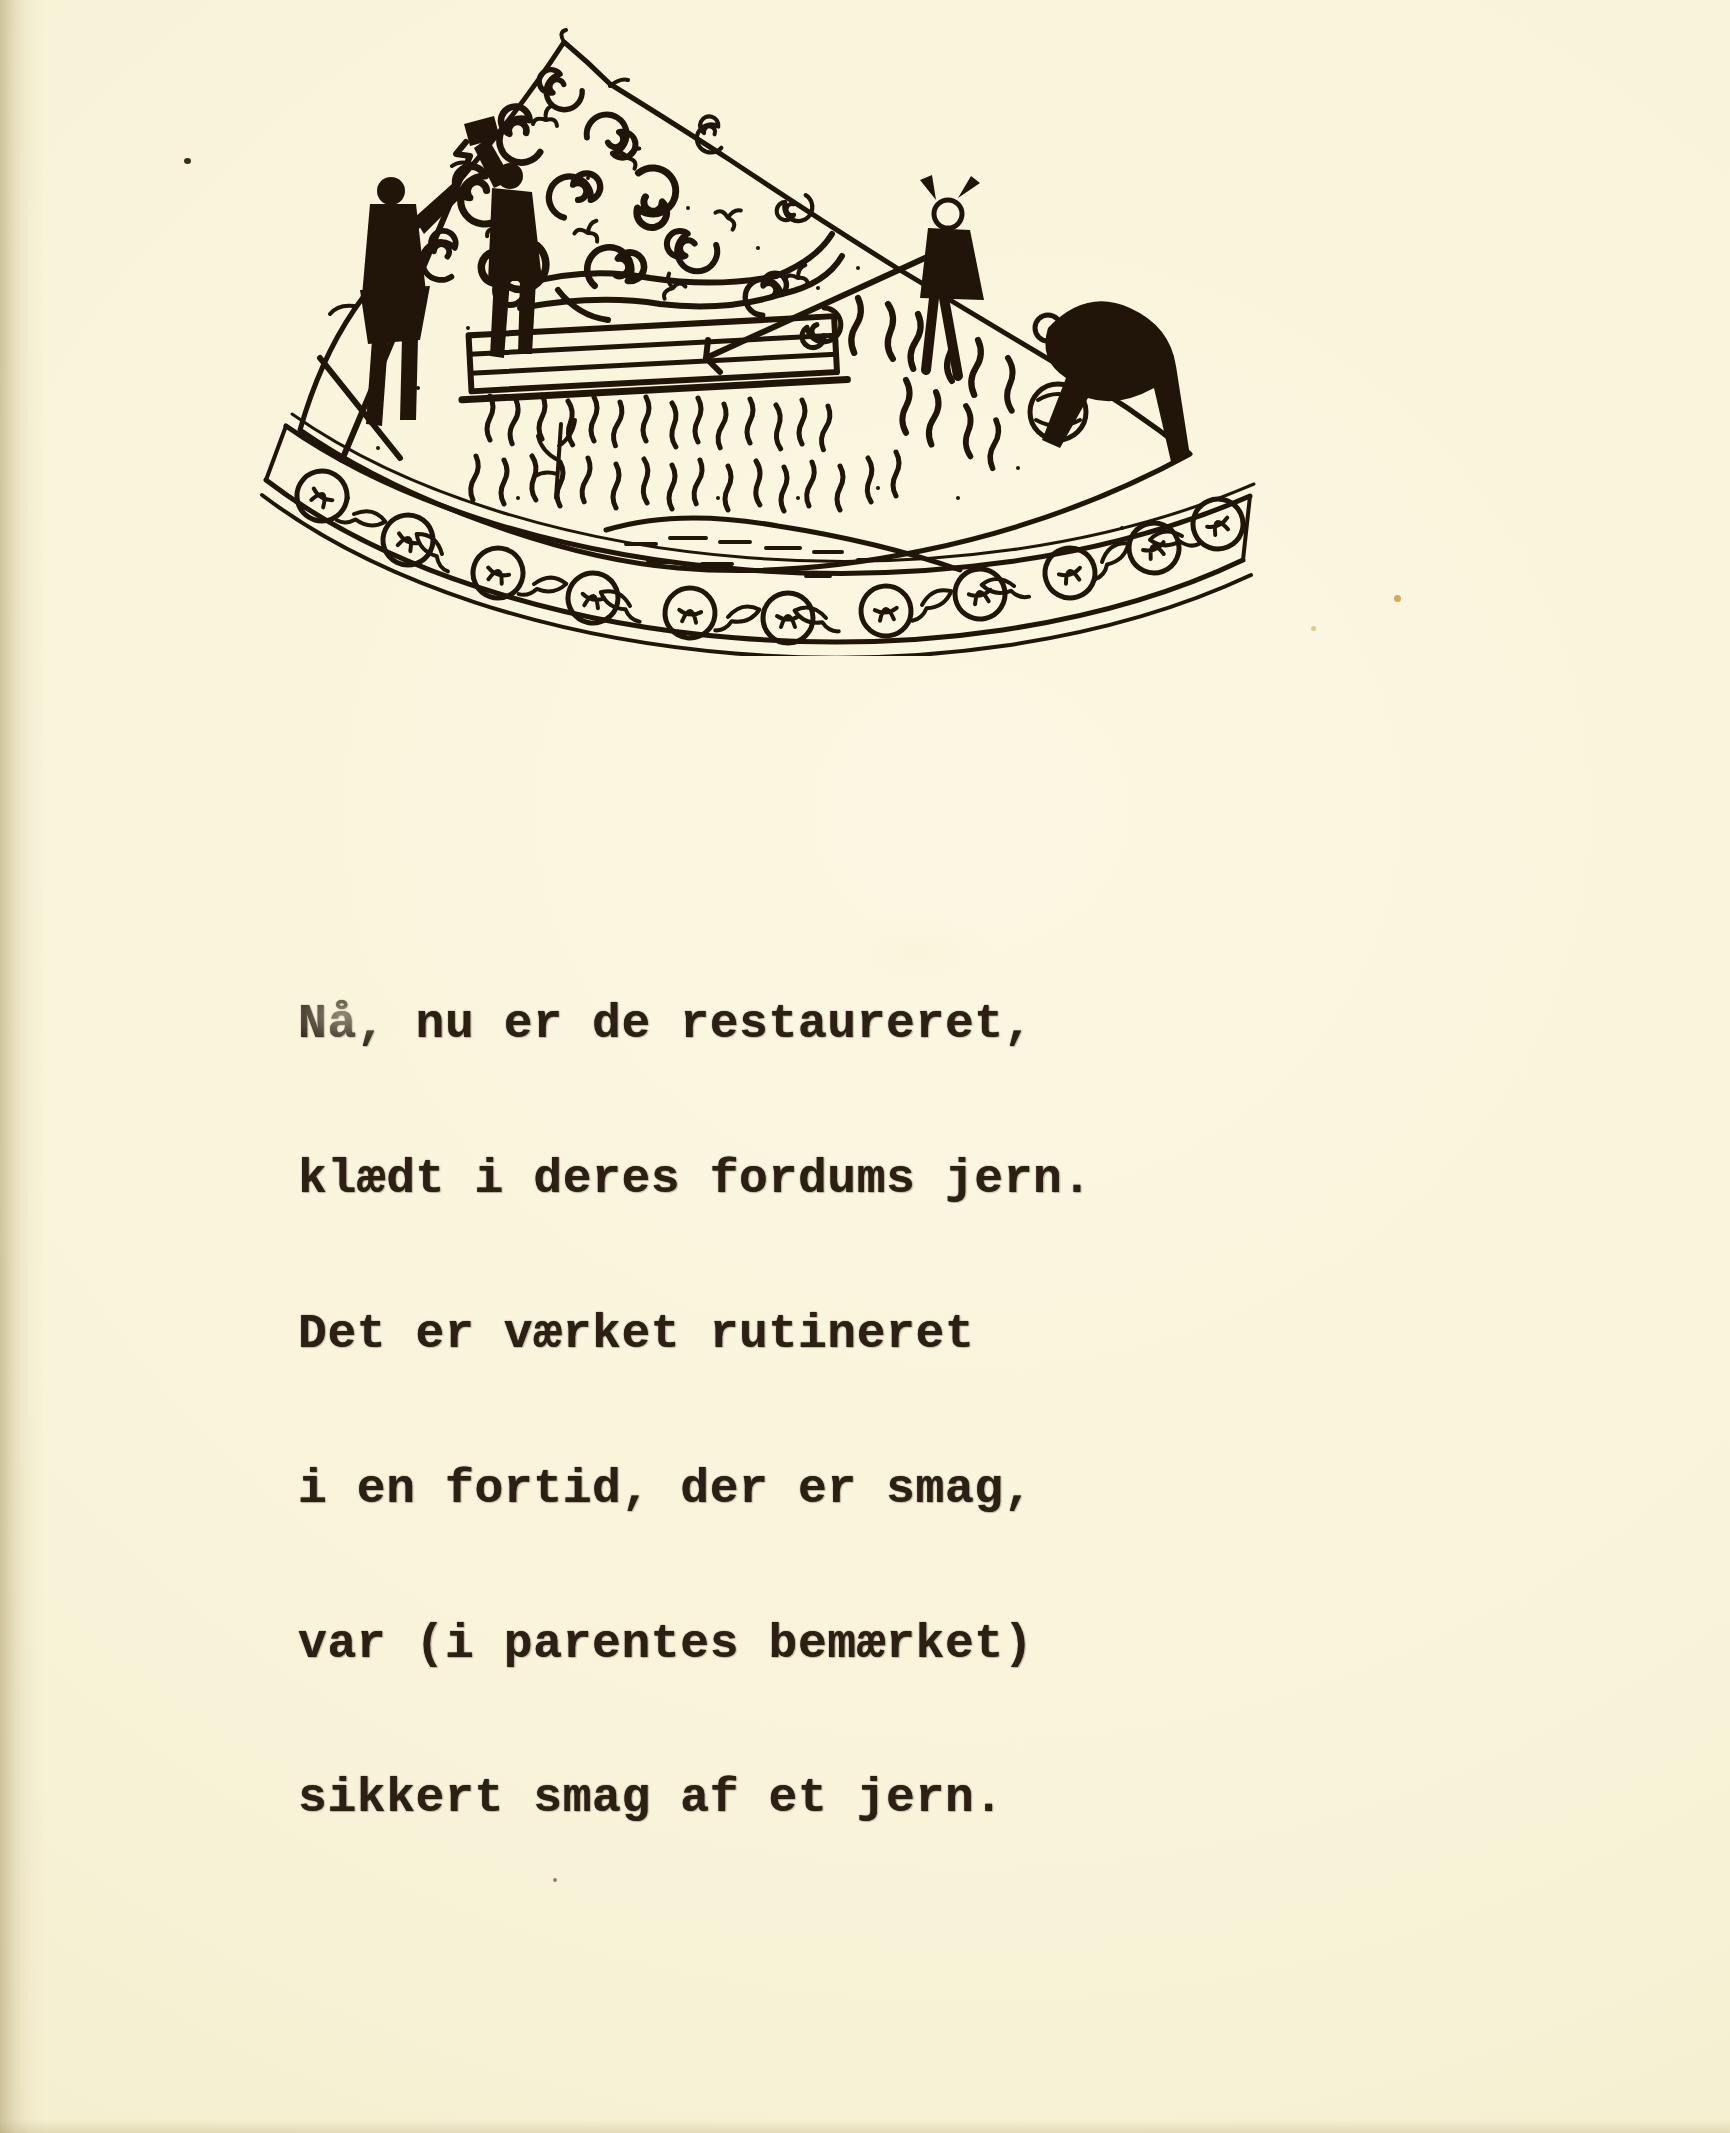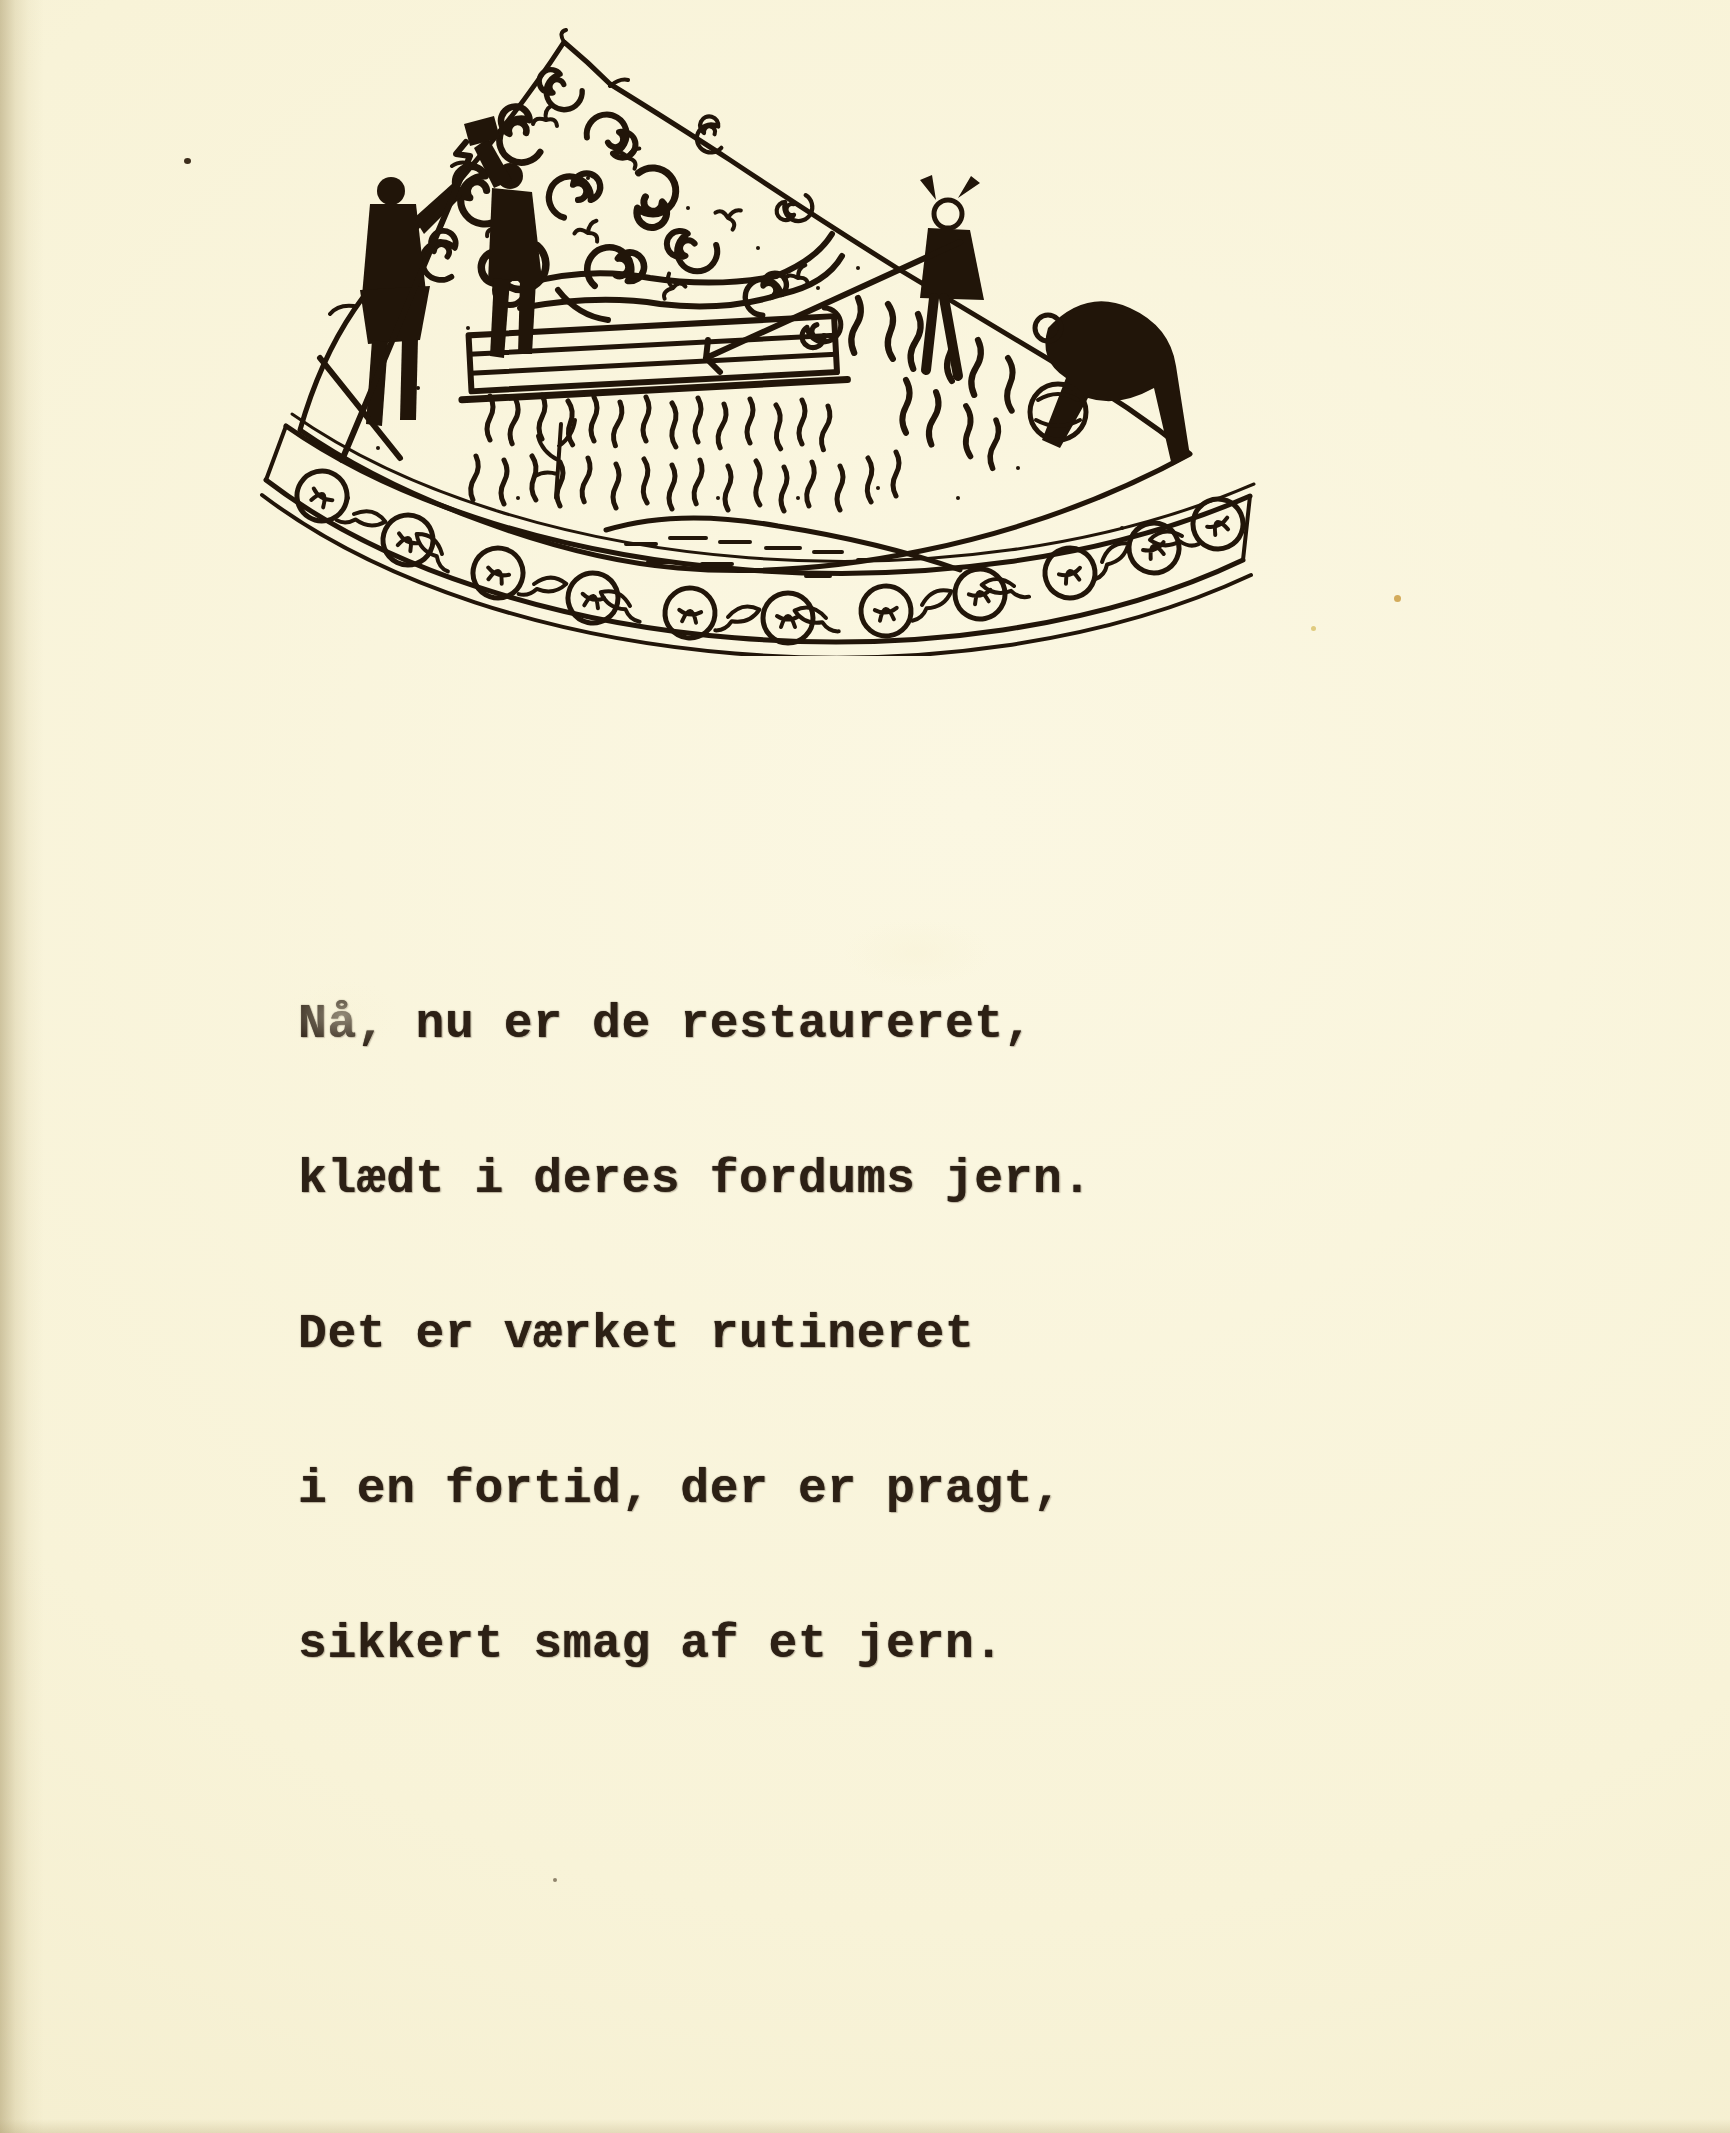--- a/index.html
+++ b/index.html
@@ -251,21 +251,22 @@
       <circle cx="90 " cy="470" r="2"></circle>
       <circle cx="540" cy="470" r="2"></circle>
   </g>
 </svg>
 
 <div class="poem">
   <div class="stanza">
     <div class="poem-line">Nå, nu er de restaureret,</div>
     <div class="poem-line">klædt i deres fordums jern.</div>
     <div class="poem-line">Det er værket rutineret</div>
-    <div class="poem-line">i en fortid, der er pragt,</div>
+    <div class="poem-line">i en fortid, der er smag,</div>
+    <div class="poem-line">var (i parentes bemærket)</div>
     <div class="poem-line">sikkert smag af et jern.</div>
   </div>
   
   
 </div>
 
 <div class="fade-spot fade-a"></div>
 <div class="fade-spot fade-b"></div>
 
 <div class="speck speck-1"></div>

